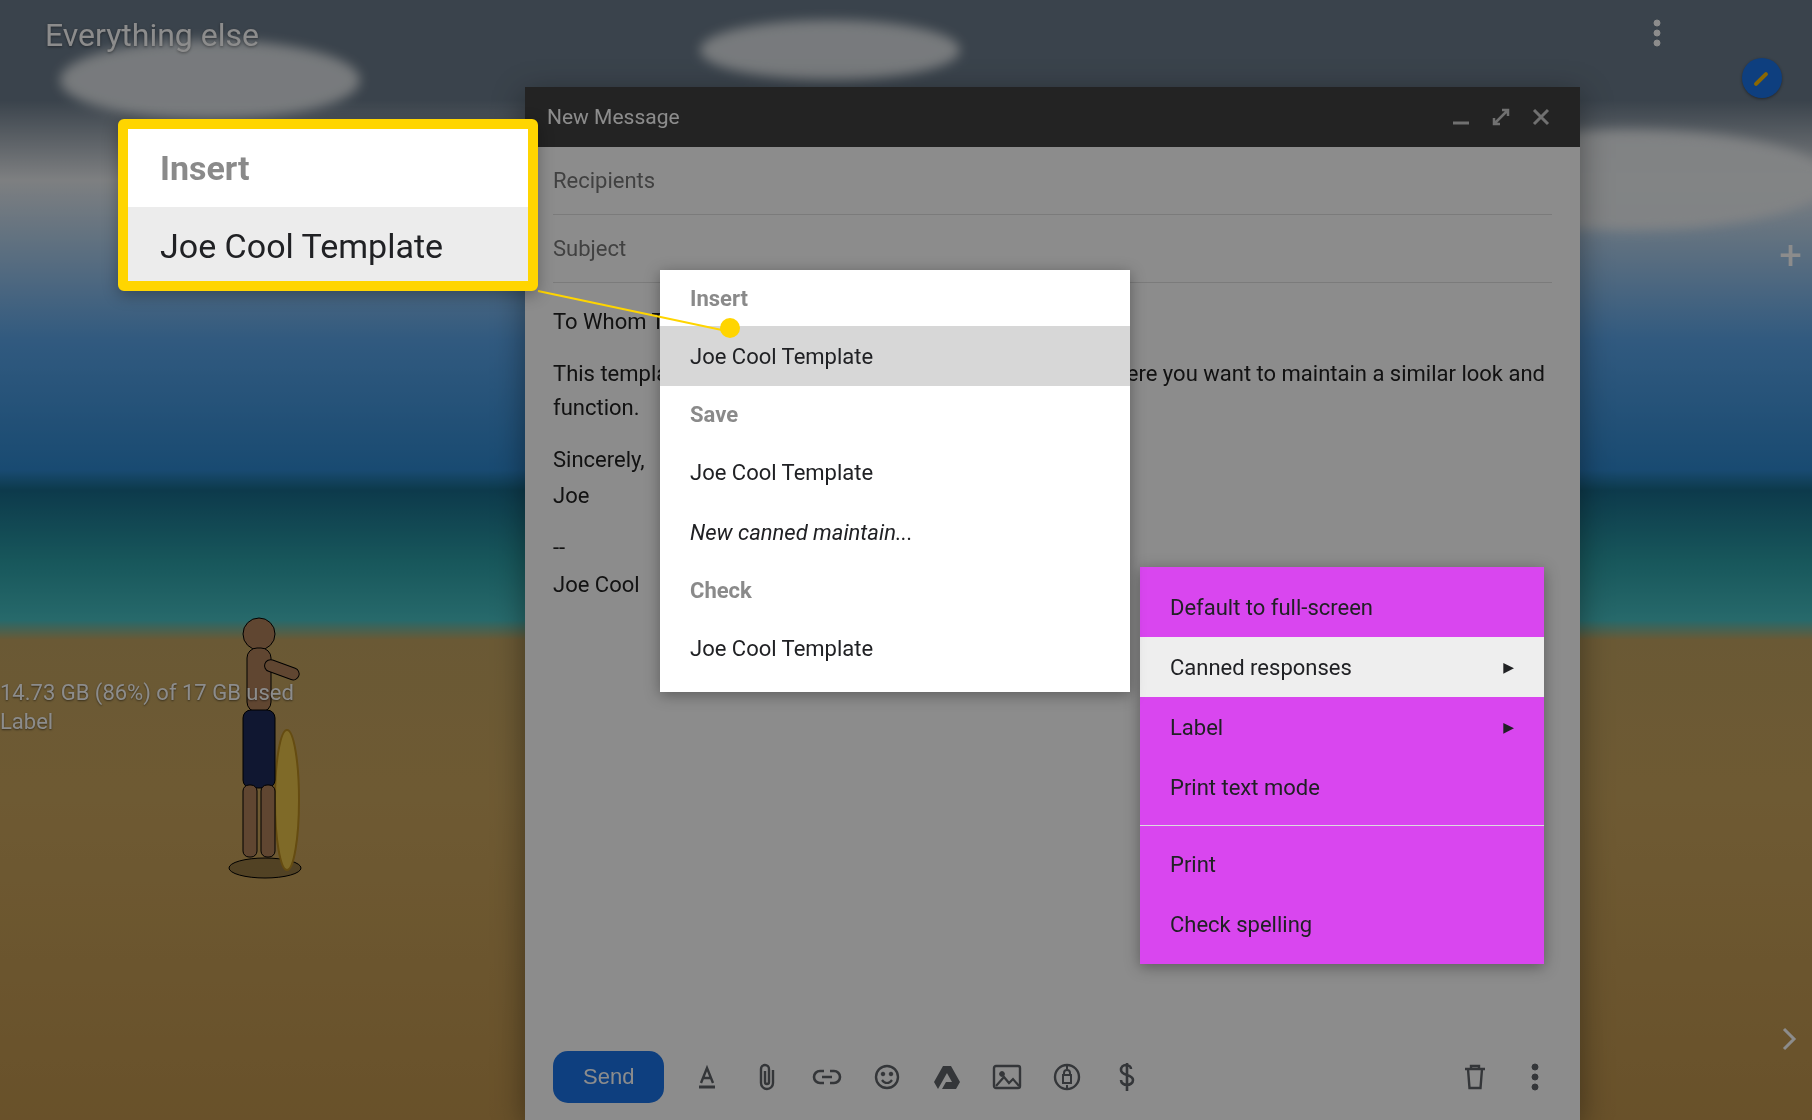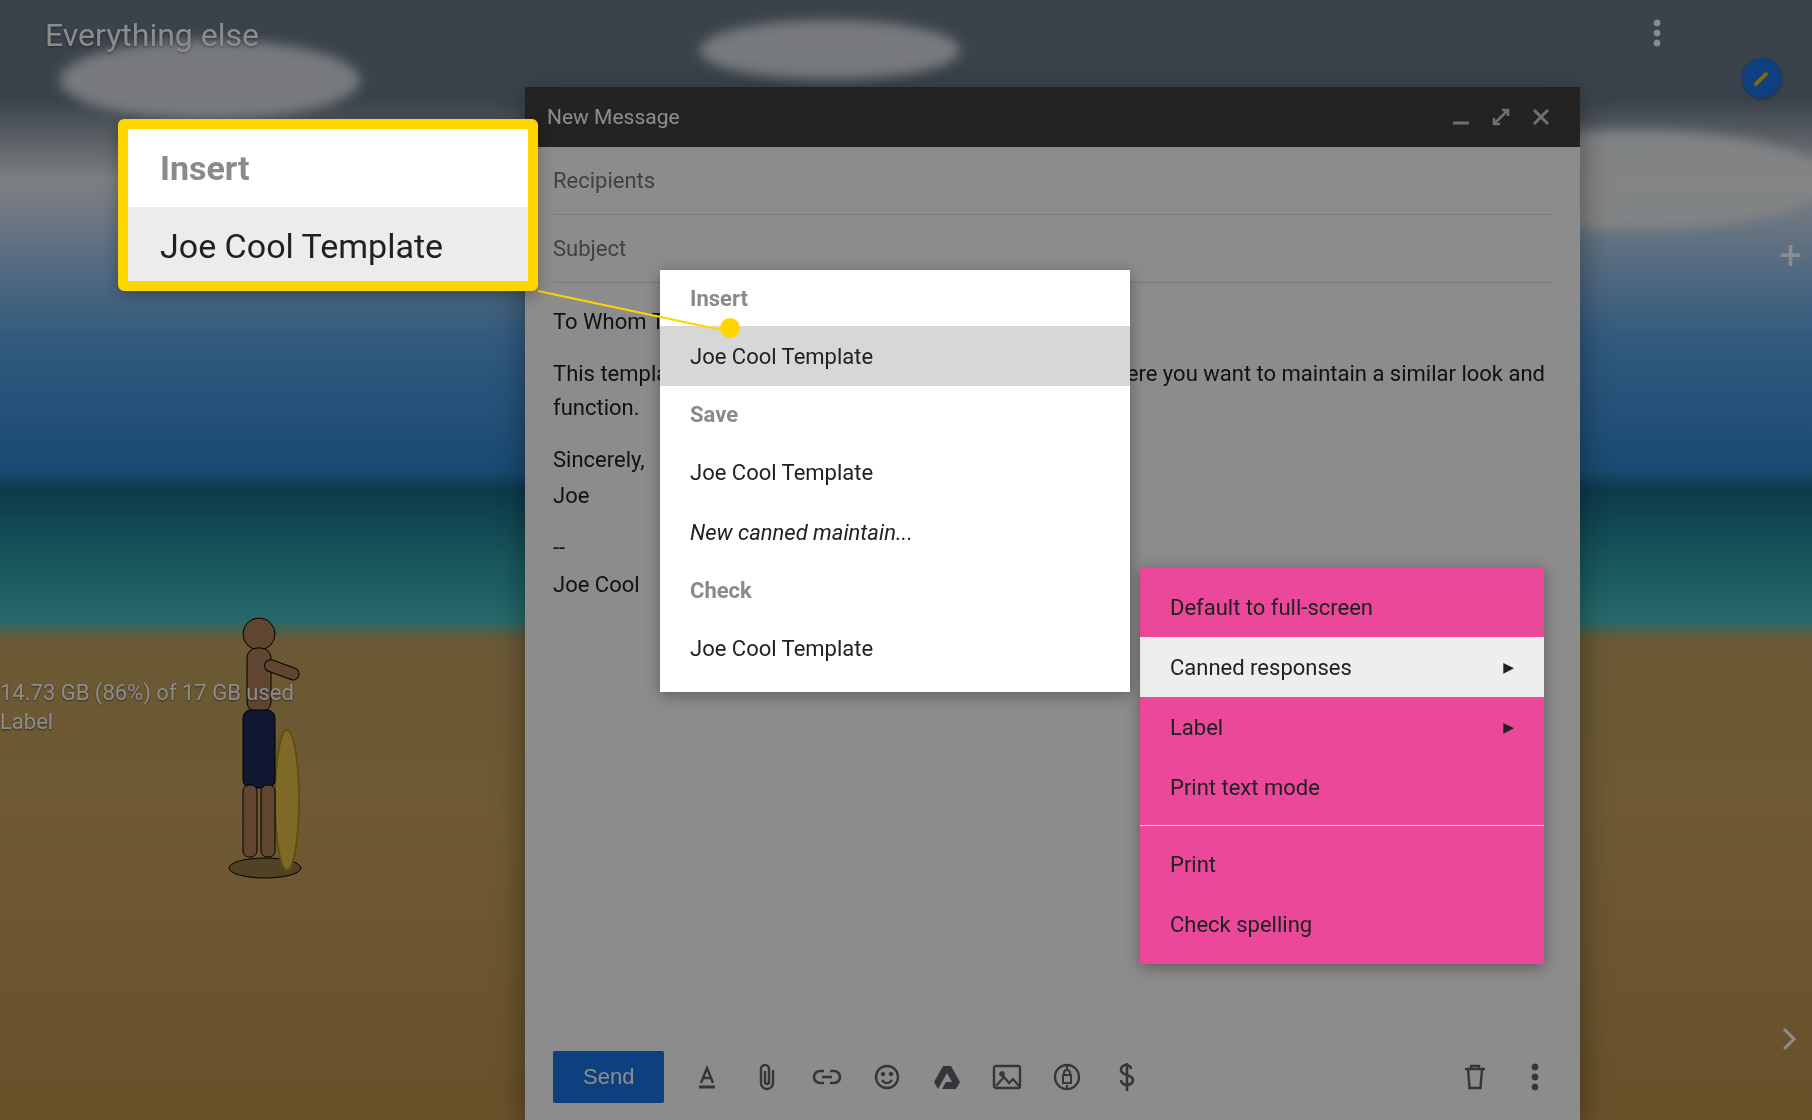--- a/index.html
+++ b/index.html
@@ -106,32 +106,32 @@
   .msg-body p { margin-bottom:18px; }
 
   
   .compose-toolbar {
     height:80px; display:flex; align-items:center; gap:26px;
     padding:0 28px 6px;
     color:#5f6368;
   }
   .send-btn {
     background:#1a73e8; color:#fff; font-size:22px; font-weight:500;
-    border:none; border-radius:2px; padding:0 30px; height:52px;
+    border:none; border-radius:15px; padding:0 30px; height:52px;
     cursor:pointer;
   }
   .tb-icon { width:34px; height:34px; display:flex; align-items:center; justify-content:center; }
   .tb-spacer { flex:1; }
 
   
   .more-menu {
     position:absolute;
     left:1140px; top:567px;
     width:404px;
-    background:#ec4899;
+    background:#d946ef;
     box-shadow:0 3px 14px rgba(0,0,0,.35);
     padding:10px 0;
     font-size:22px;
     text-align:center;
   }
   .more-item {
     height:60px; display:flex; align-items:center;
     padding:0 30px; color:#202124;
   }
   .more-item.hover { background:#eeeeee;padding-left:30px; }

